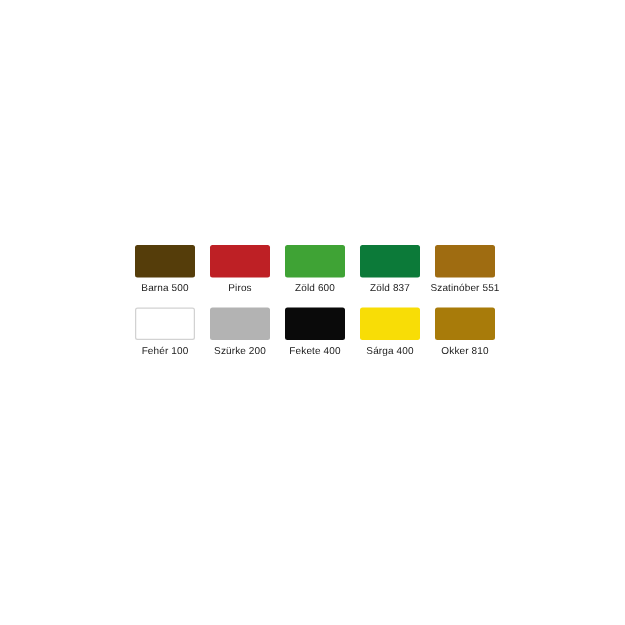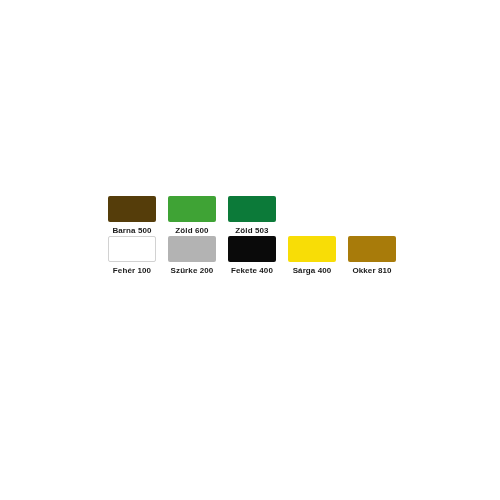--- a/index.html
+++ b/index.html
@@ -32,20 +32,21 @@
   }
 
   .swatch-row {
     display: flex;
     flex-direction: row;
     align-items: flex-start;
     gap: 12px;
   }
 
   .swatch-row + .swatch-row {
+    margin-top: 10px;
   }
 
   .swatch-cell {
     width: 48px;
     display: flex;
     flex-direction: column;
     align-items: center;
   }
 
   .swatch-chip {
@@ -55,46 +56,54 @@
     box-sizing: border-box;
   }
 
   .swatch-chip.has-outline {
     border: 1px solid #d2d2d2;
   }
 
   .swatch-label {
     margin-top: 4px;
     font-size: 8px;
-    font-weight: bold;
+    font-weight: normal;
     color: #1a1a1a;
     white-space: nowrap;
     line-height: 10px;
     text-align: center;
     letter-spacing: 0.1px;
   }
 </style>
 </head>
 <body style="background-color: rgb(255, 255, 255);">
 
 <div id="swatch-chart">
   <div class="rows-wrap">
 
     <div class="swatch-row">
       <div class="swatch-cell">
         <div class="swatch-chip" style="background-color: rgb(85, 61, 10);"></div>
         <div class="swatch-label">Barna 500</div>
       </div>
       <div class="swatch-cell">
+        <div class="swatch-chip" style="background-color: rgb(190, 32, 37);"></div>
+        <div class="swatch-label">Piros</div>
+      </div>
+      <div class="swatch-cell">
         <div class="swatch-chip" style="background-color: rgb(63, 163, 53);"></div>
         <div class="swatch-label">Zöld 600</div>
       </div>
       <div class="swatch-cell">
         <div class="swatch-chip" style="background-color: rgb(12, 122, 57);"></div>
-        <div class="swatch-label">Zöld 503</div>
+        <div class="swatch-label">Zöld 837</div>
+      </div>
+      <div class="swatch-cell">
+        <div class="swatch-chip" style="background-color: rgb(159, 108, 17);"></div>
+        <div class="swatch-label">Szatinóber 551</div>
       </div>
     </div>
 
     <div class="swatch-row">
       <div class="swatch-cell">
         <div class="swatch-chip has-outline" style="background-color: rgb(255, 255, 255);"></div>
         <div class="swatch-label">Fehér 100</div>
       </div>
       <div class="swatch-cell">
         <div class="swatch-chip" style="background-color: rgb(179, 179, 179);"></div>

